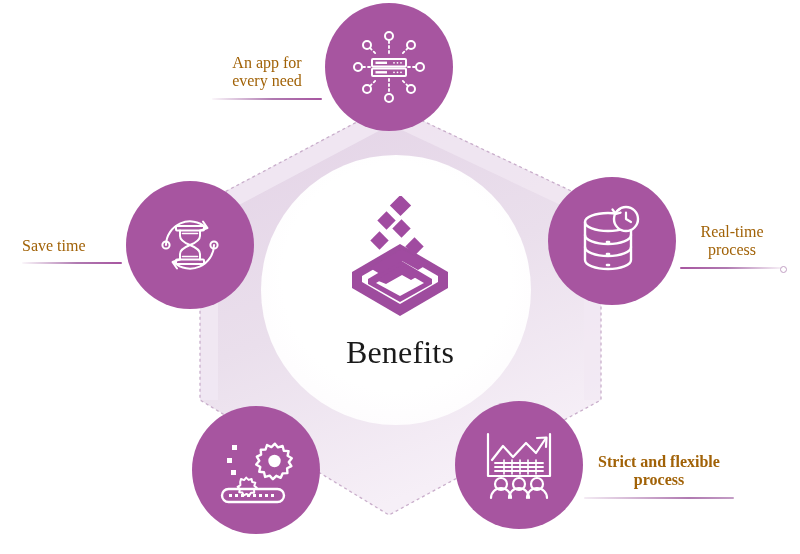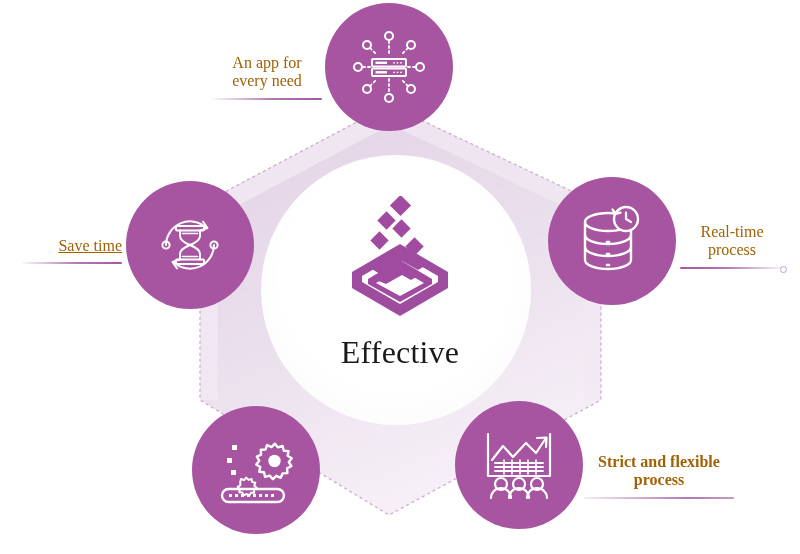--- a/index.html
+++ b/index.html
@@ -68,21 +68,21 @@
     position: absolute;
     width: 7px;
     height: 7px;
     border-radius: 50%;
     border: 1px solid #c2a0c4;
     background: #ffffff;
     box-sizing: border-box;
   }
 
   .lbl-top    { left: 212px; top:  35px; width: 110px; text-align: center; }
-  .lbl-left   { left:  22px; top: 218px; width: 100px; text-align: right; text-decoration: underline; }
+  .lbl-left   { left:  22px; top: 218px; width: 100px; text-align: left; }
   .lbl-right  { left: 680px; top: 204px; width: 104px; text-align: center; }
   .lbl-bl     { left:  14px; top: 432px; width: 186px; text-align: center; }
   .lbl-br     { left: 584px; top: 434px; width: 150px; text-align: center; font-weight: bold; }
 
   
   .center-logo {
     position: absolute;
     left: 340px;
     top: 196px;
     width: 120px;
@@ -308,15 +308,15 @@
     <g fill="#a04ba0">
 
       <rect x="53" y="2" width="15" height="15" transform="rotate(45 60.5 9.5)"></rect>
       <rect x="40" y="18" width="13" height="13" transform="rotate(45 46.5 24.5)"></rect>
       <rect x="55" y="26" width="13" height="13" transform="rotate(45 61.5 32.5)"></rect>
       <rect x="33" y="38" width="13" height="13" transform="rotate(45 39.5 44.5)"></rect>
       <rect x="68" y="44" width="13" height="13" transform="rotate(45 74.5 50.5)"></rect>
     </g>
   </svg>
 
-  <div class="center-title">Effective</div>
+  <div class="center-title">Benefits</div>
 
 </div>
 
 </body></html>

